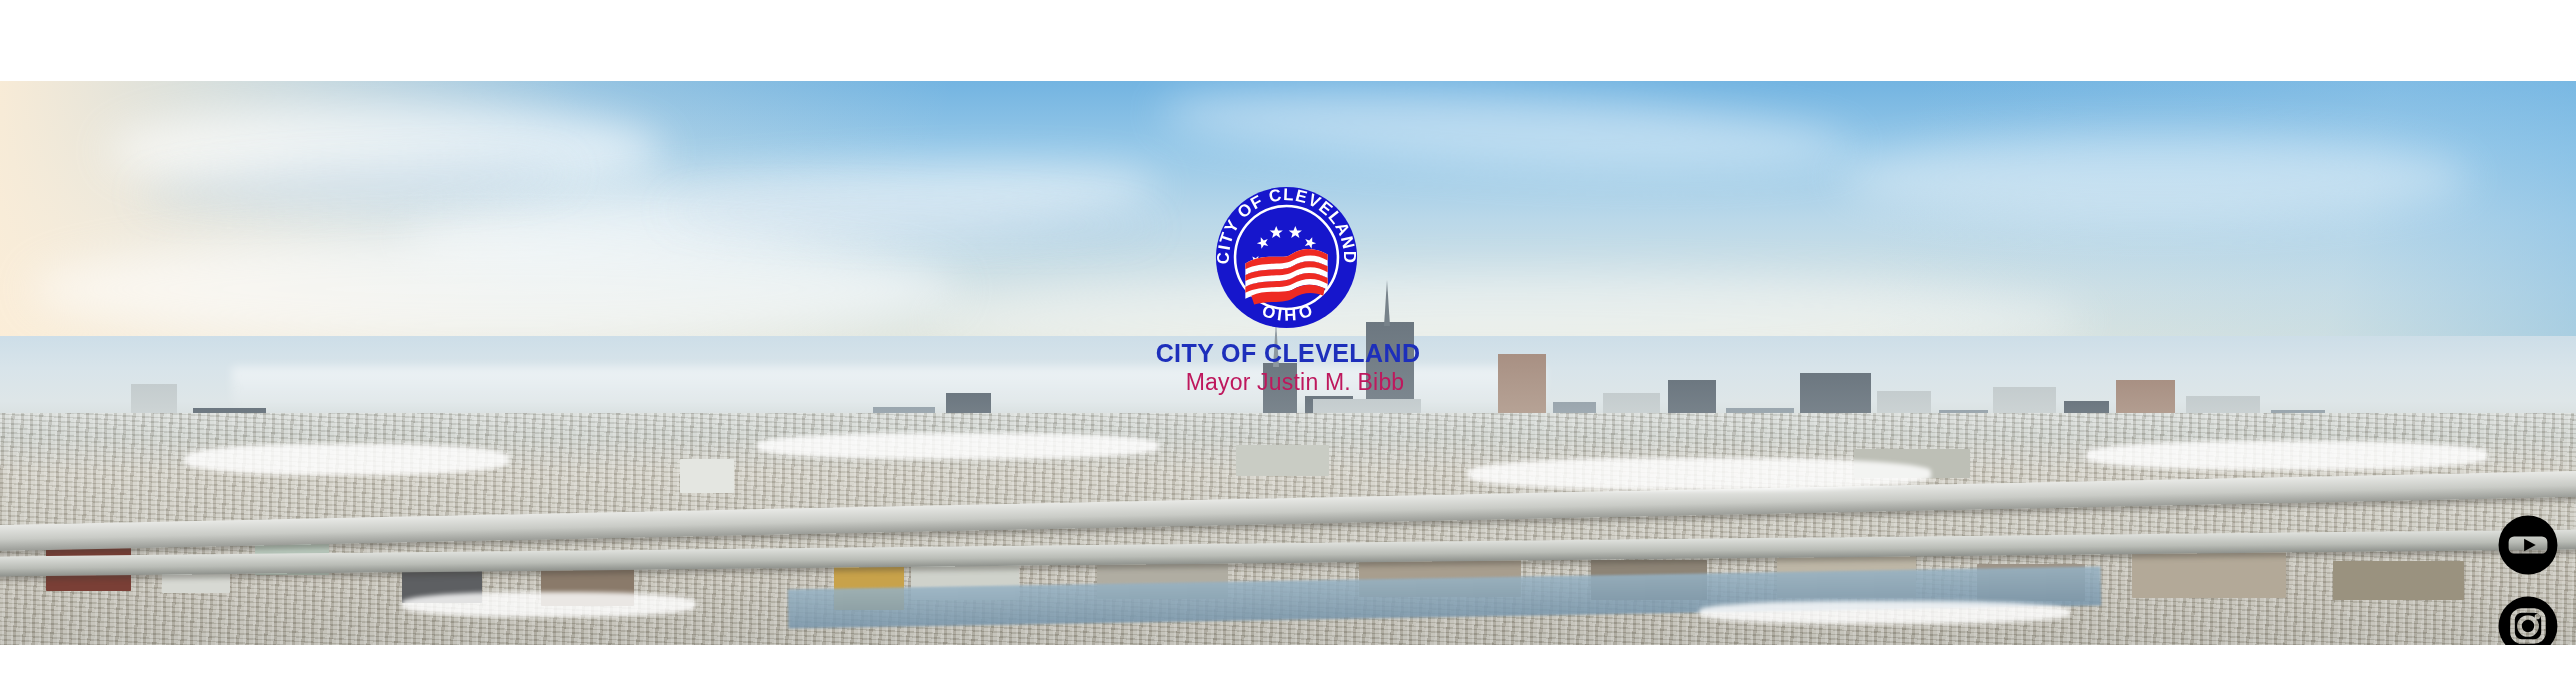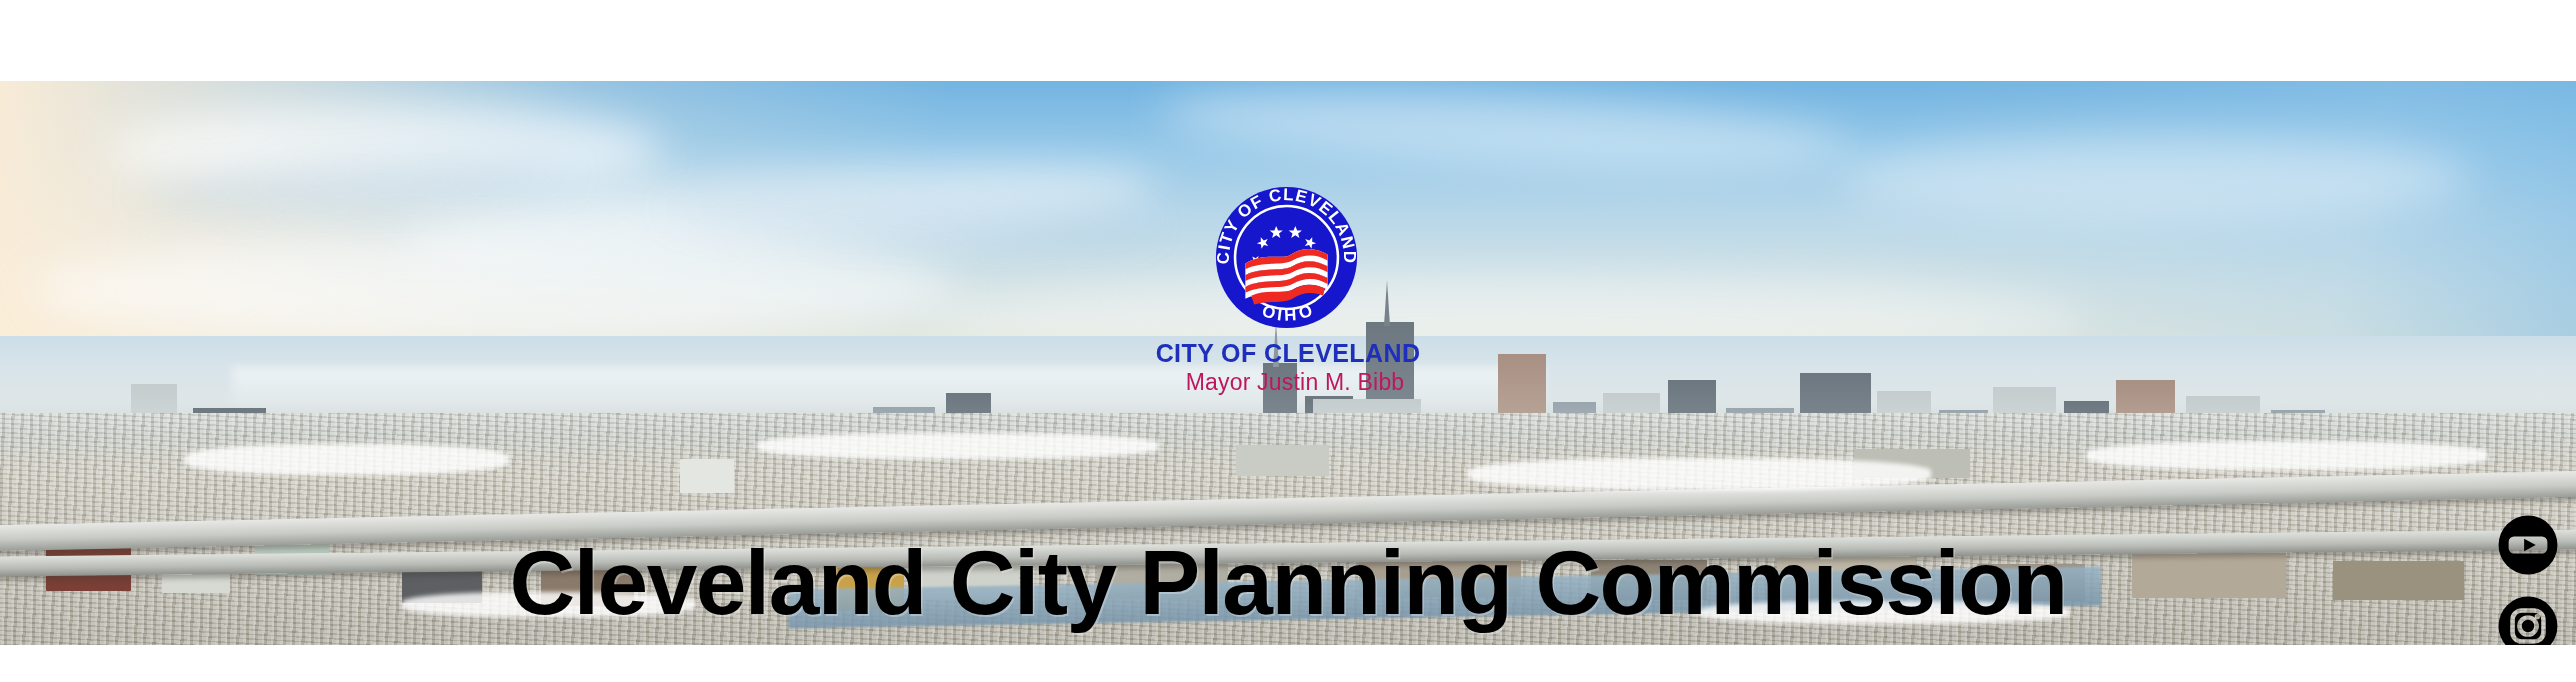--- a/index.html
+++ b/index.html
@@ -393,21 +393,20 @@
                    C142,128 126,126 108,136 C94,144 68,136 44,148 Z" fill="#EE2A23"></path>
           <path d="M52,152 C72,142 94,150 108,144 C124,134 140,136 152,142
                    L150,152 C138,147 124,146 108,156 C96,163 74,158 56,164 Z" fill="#EE2A23"></path>
         </g>
       </svg>
     </div>
 
     <div class="org-name">CITY OF CLEVELAND</div>
     <div class="org-sub">Mayor Justin M. Bibb</div>
 
-    <div class="main-title">Cleveland City Planning Commission</div>
 
     <div class="social-rail">
 
       <div class="social-btn">
         <svg viewBox="0 0 80 80">
           <defs>
             <mask id="ytMask">
               <rect width="80" height="80" fill="#fff"></rect>
               <path d="M22,29 h36 a7,7 0 0 1 7,7 v8 a7,7 0 0 1 -7,7 h-36 a7,7 0 0 1 -7,-7 v-8 a7,7 0 0 1 7,-7 Z" fill="#000"></path>
               <polygon points="35,32 35,48 50,40" fill="#fff"></polygon>

